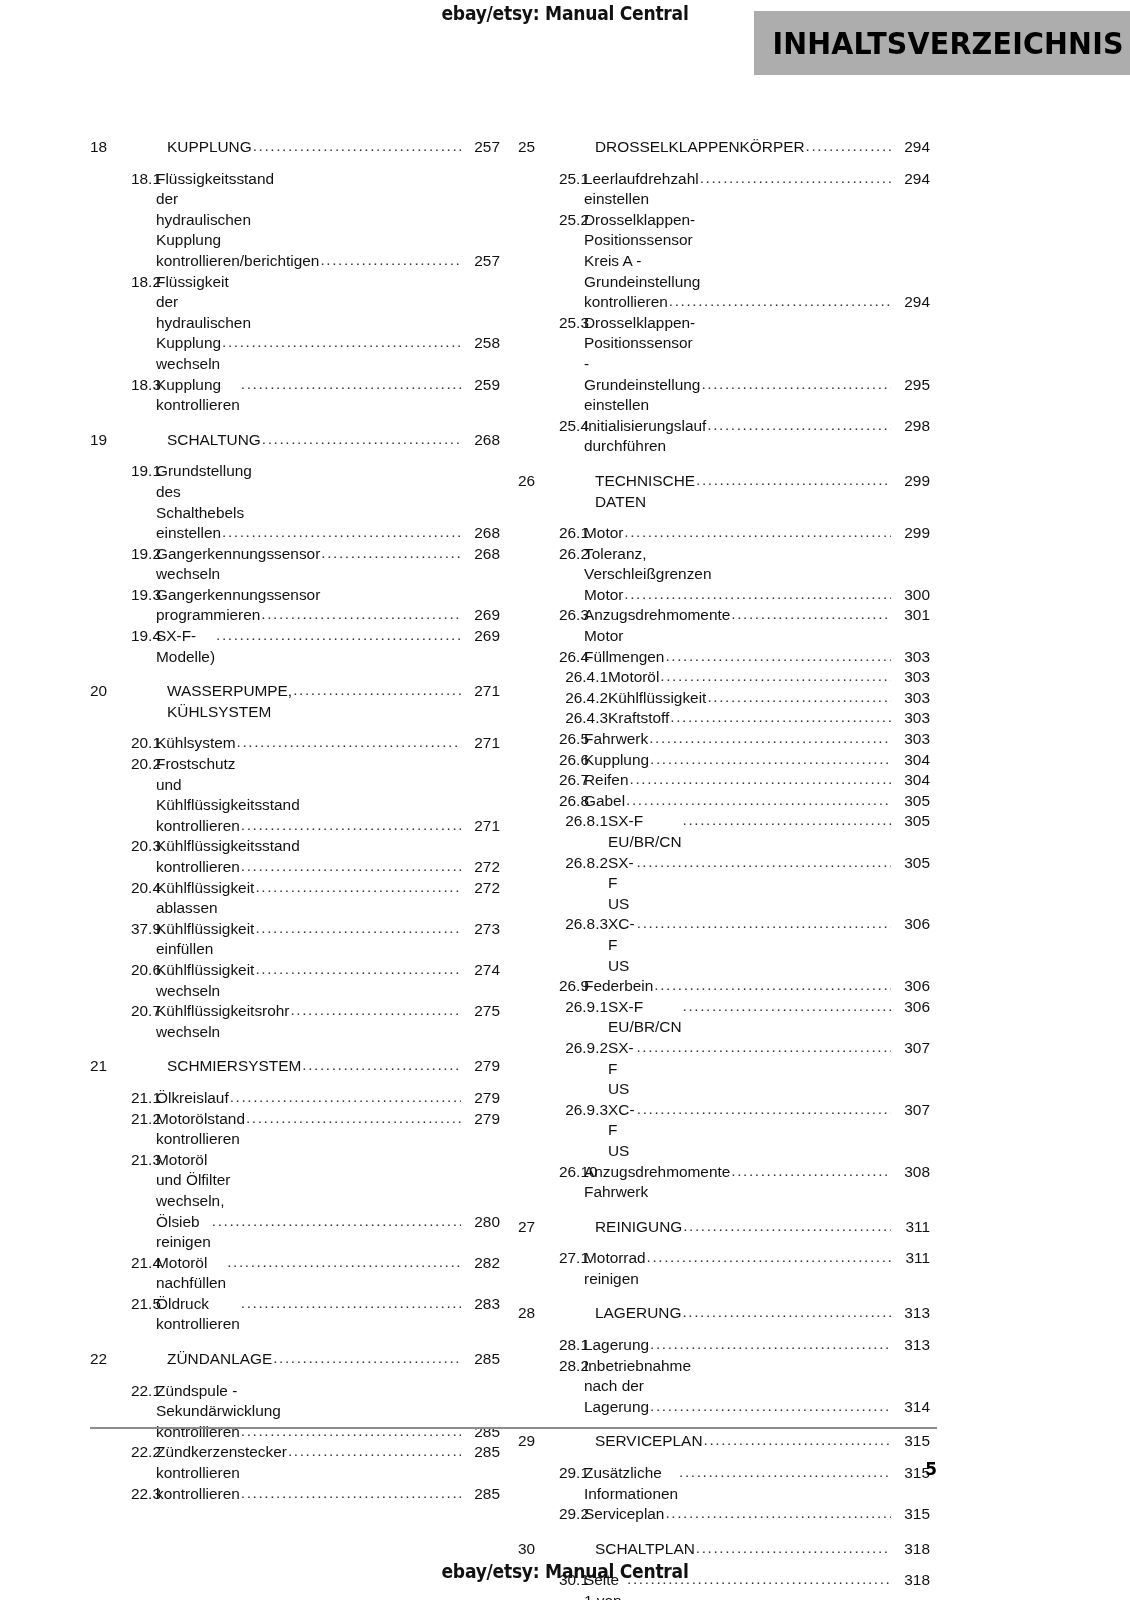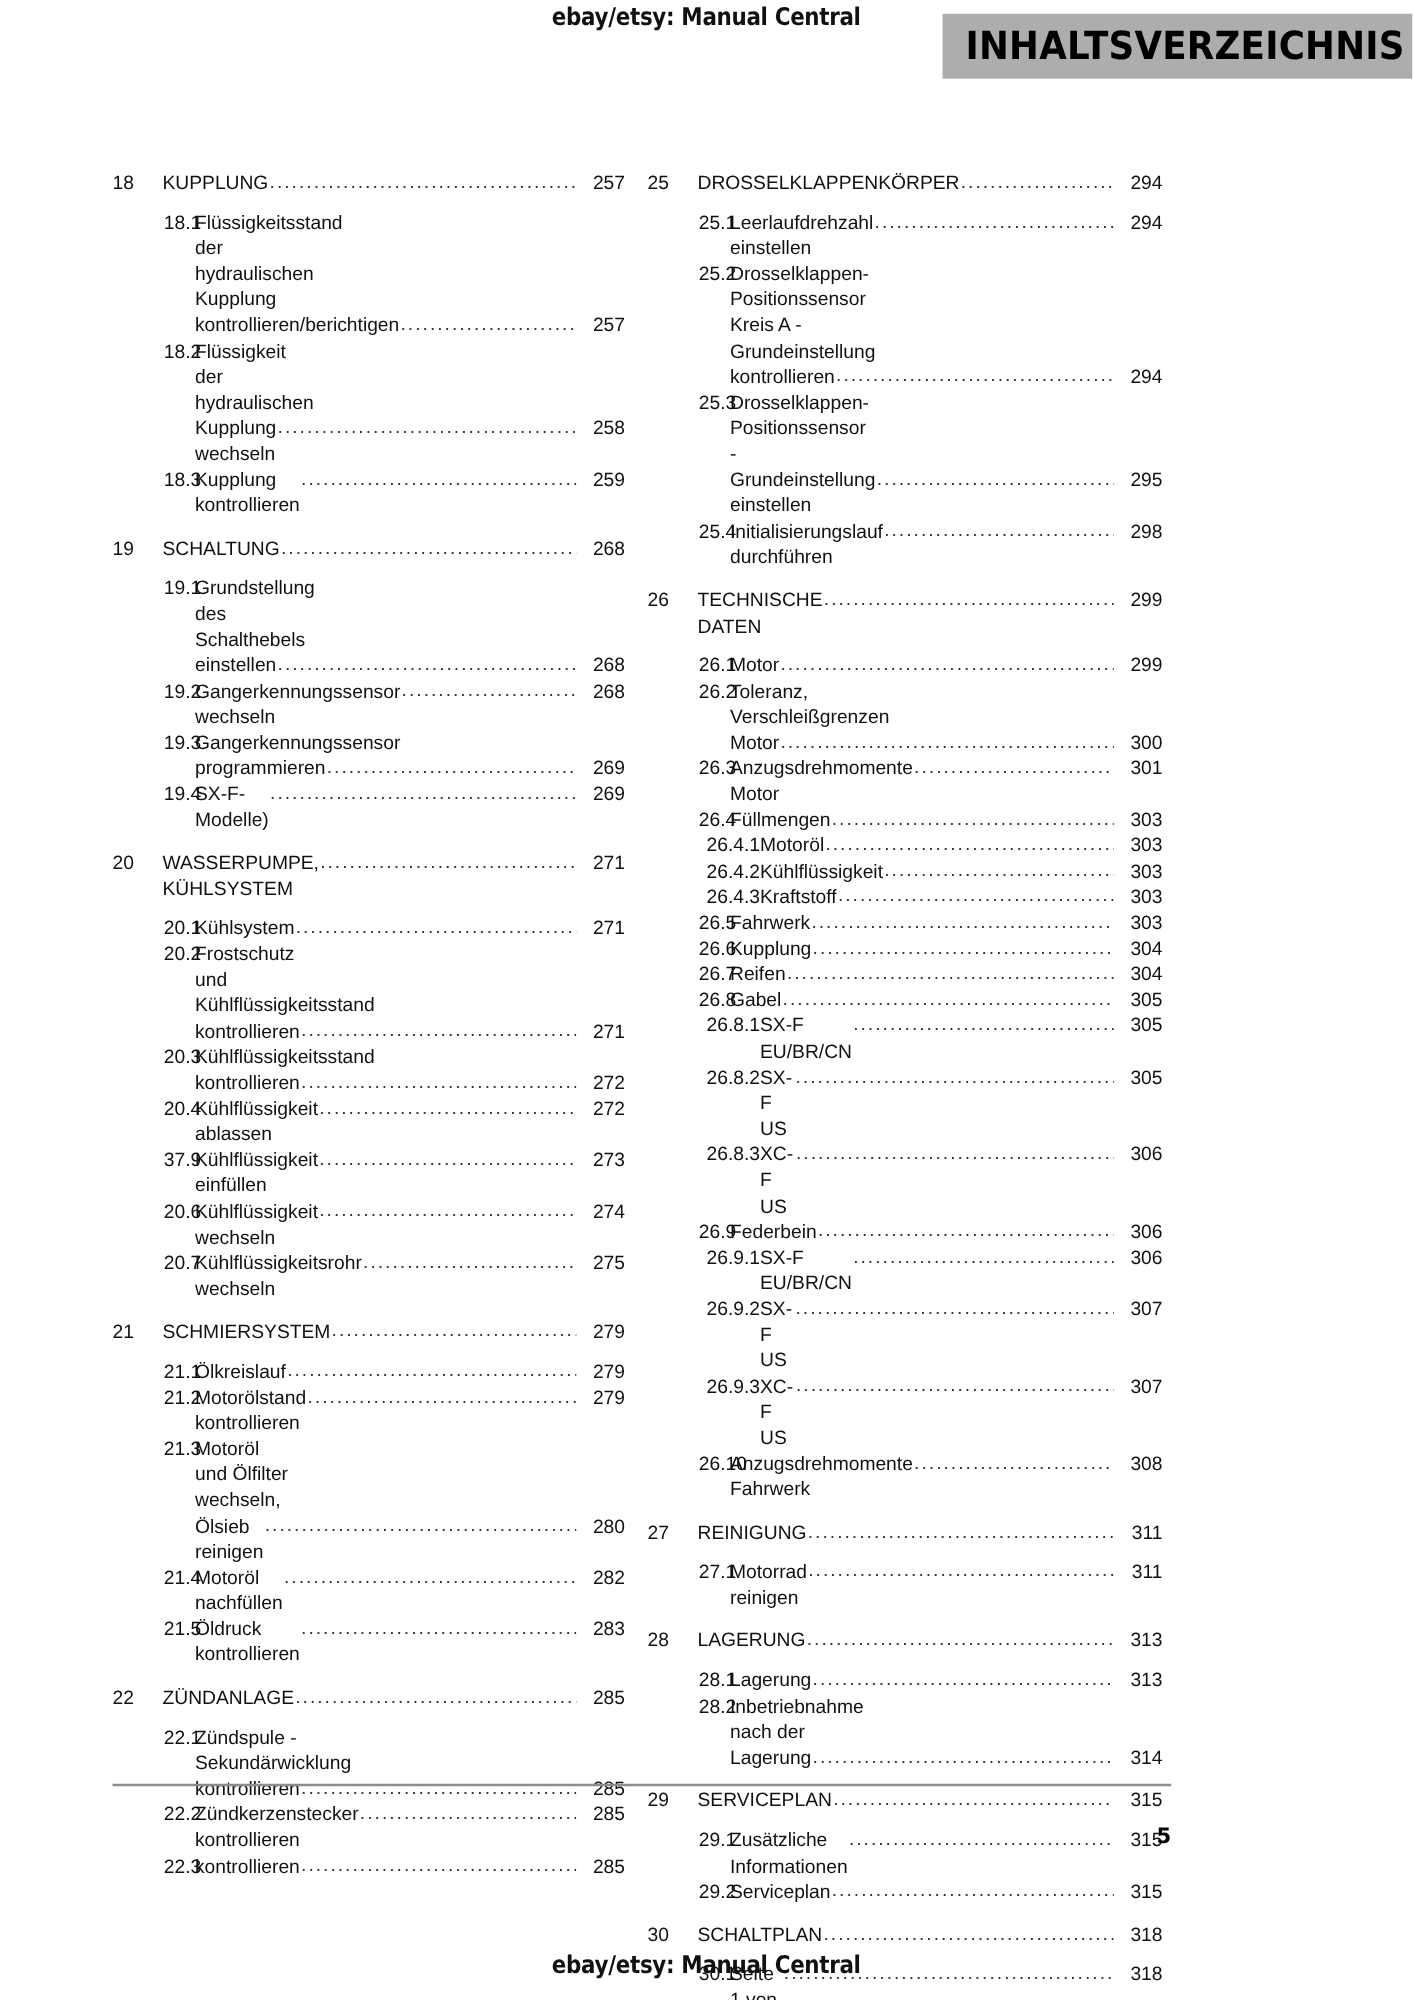--- a/index.html
+++ b/index.html
@@ -31,21 +31,21 @@
     color: #111;
     transform: scaleX(0.88);
     transform-origin: center top;
   }
 
   .header-banner {
     position: absolute;
     top: 11px;
     left: 754px;
     width: 376px;
-    height: 52px;
+    height: 64px;
     background: #adadad;
     display: flex;
     align-items: center;
     justify-content: flex-start;
   }
   .header-banner-title {
     font-family: "DejaVu Sans", sans-serif;
     font-size: 31px;
     font-weight: 700;
     letter-spacing: 0.2px;
@@ -76,20 +76,21 @@
     align-items: flex-start;
     font-size: 15.4px;
     line-height: 20.6px;
     color: #111;
   }
 
   
   .lvl1 {
     margin-top: 14px;
     margin-bottom: 11px;
+    gap: 37px;
   }
   .lvl1 .num {
     width: 40px;
     flex: 0 0 40px;
   }
   .lvl1 .label-wrap { flex: 1 1 auto; }
 
   
   .lvl2 .num {
     width: 66px;

